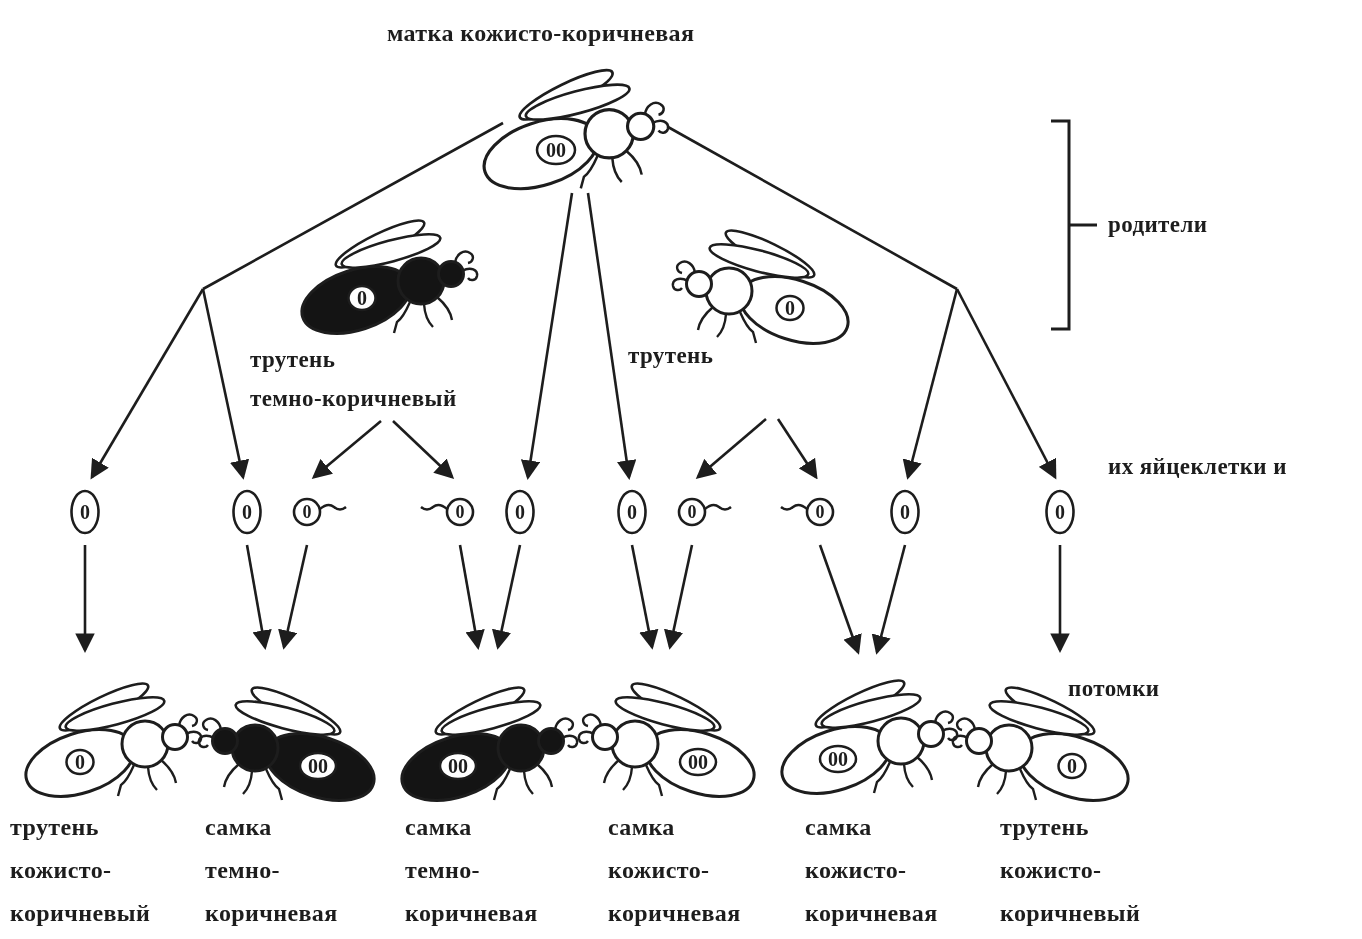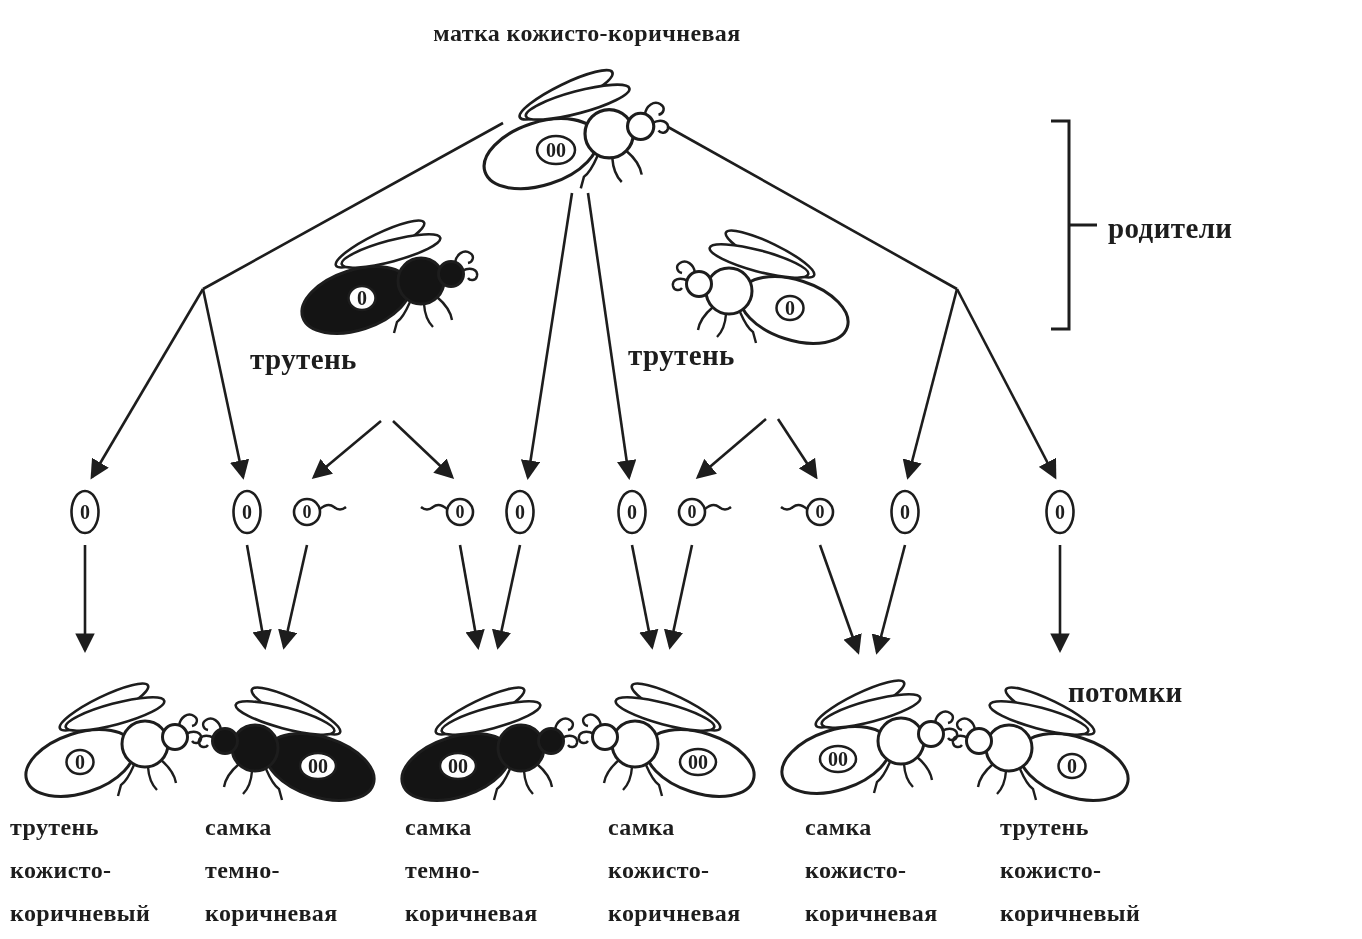--- a/index.html
+++ b/index.html
@@ -1,20 +1,20 @@
 <!DOCTYPE html>
 <html><head>
 <meta charset="utf-8">
 <style>
   html,body{margin:0;padding:0;background:#ffffff;}
   .stage{position:relative;width:1362px;height:939px;background:#ffffff;overflow:hidden;
          font-family:"Liberation Serif",serif;color:#1d1d1d;}
   .stage svg{position:absolute;left:0;top:0;}
-  .lbl{position:absolute;font-weight:700;font-size:29px;letter-spacing:.4px;white-space:nowrap;}
-  .title{font-size:24px;width:400px;text-align:center;}
+  .lbl{position:absolute;font-weight:700;font-size:23px;letter-spacing:.4px;white-space:nowrap;}
+  .title{font-size:24px;width:400px;}
   .two-line{line-height:39px;}
   .side{line-height:42px;}
   .col{line-height:43px;font-size:24px;}
   .gt{font-family:"Liberation Serif",serif;font-weight:700;font-size:20px;text-anchor:middle;
       fill:#1d1d1d;stroke:none;}
   .gt-s{font-size:18px;}
 </style>
 </head>
 <body>
 
@@ -179,29 +179,31 @@
       <circle r="13" fill="#ffffff" stroke="#1d1d1d" stroke-width="2.6"></circle>
       <path d="M-13,-3 q-8,-7 -14,-2 q-6,5 -12,0" fill="none" stroke="#1d1d1d" stroke-width="2.4"></path>
       <text class="gt gt-s" y="6">0</text>
     </g>
   </svg>
 
   <div class="lbl title" style="left:387px;top:20px;">матка кожисто-коричневая</div>
 
   <div class="lbl two-line" style="left:250px;top:340px;">
     <div>трутень</div>
+    <div>темно-коричневый</div>
   </div>
 
   <div class="lbl two-line" style="left:628px;top:336px;">
     <div>трутень</div>
   </div>
 
   <div class="lbl" style="left:1108px;top:212px;">родители</div>
 
   <div class="lbl side" style="left:1108px;top:446px;">
+    <div>их яйцеклетки и</div>
   </div>
 
   <div class="lbl" style="left:1068px;top:676px;">потомки</div>
 
   <div class="lbl col" style="left:10px;top:806px;">
     <div>трутень</div>
     <div>кожисто-</div>
     <div>коричневый</div>
   </div>
   <div class="lbl col" style="left:205px;top:806px;">

